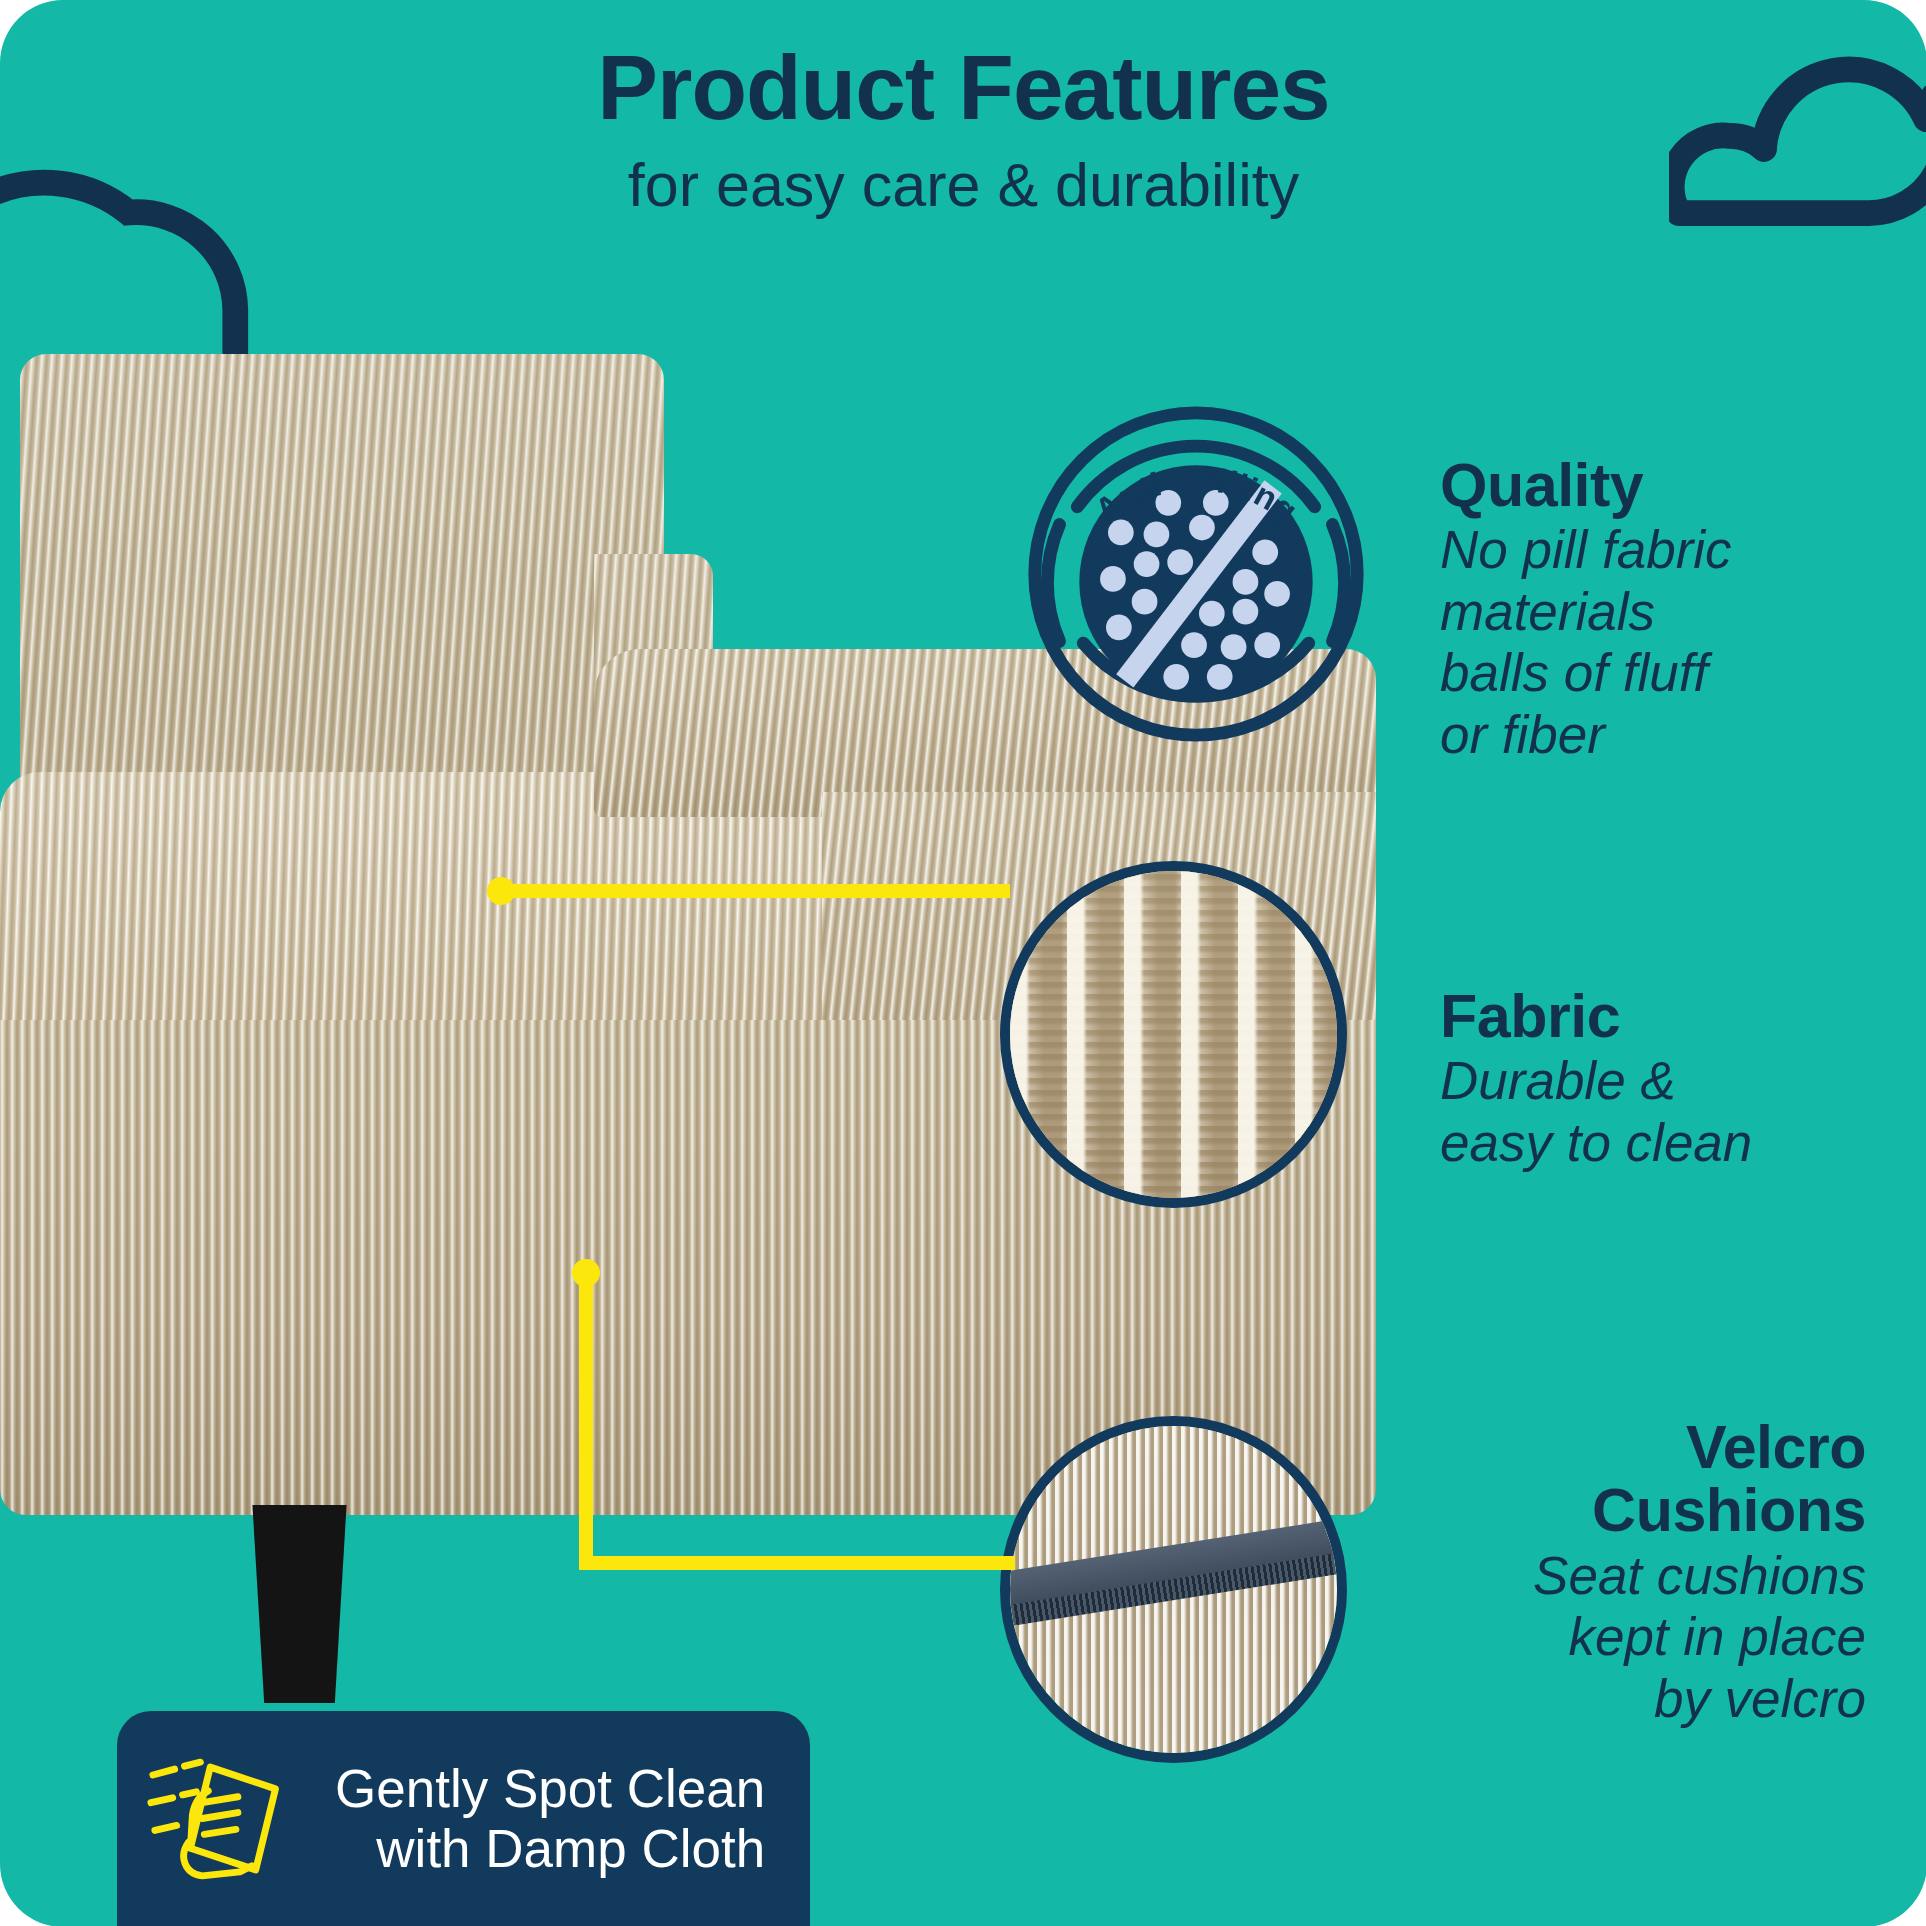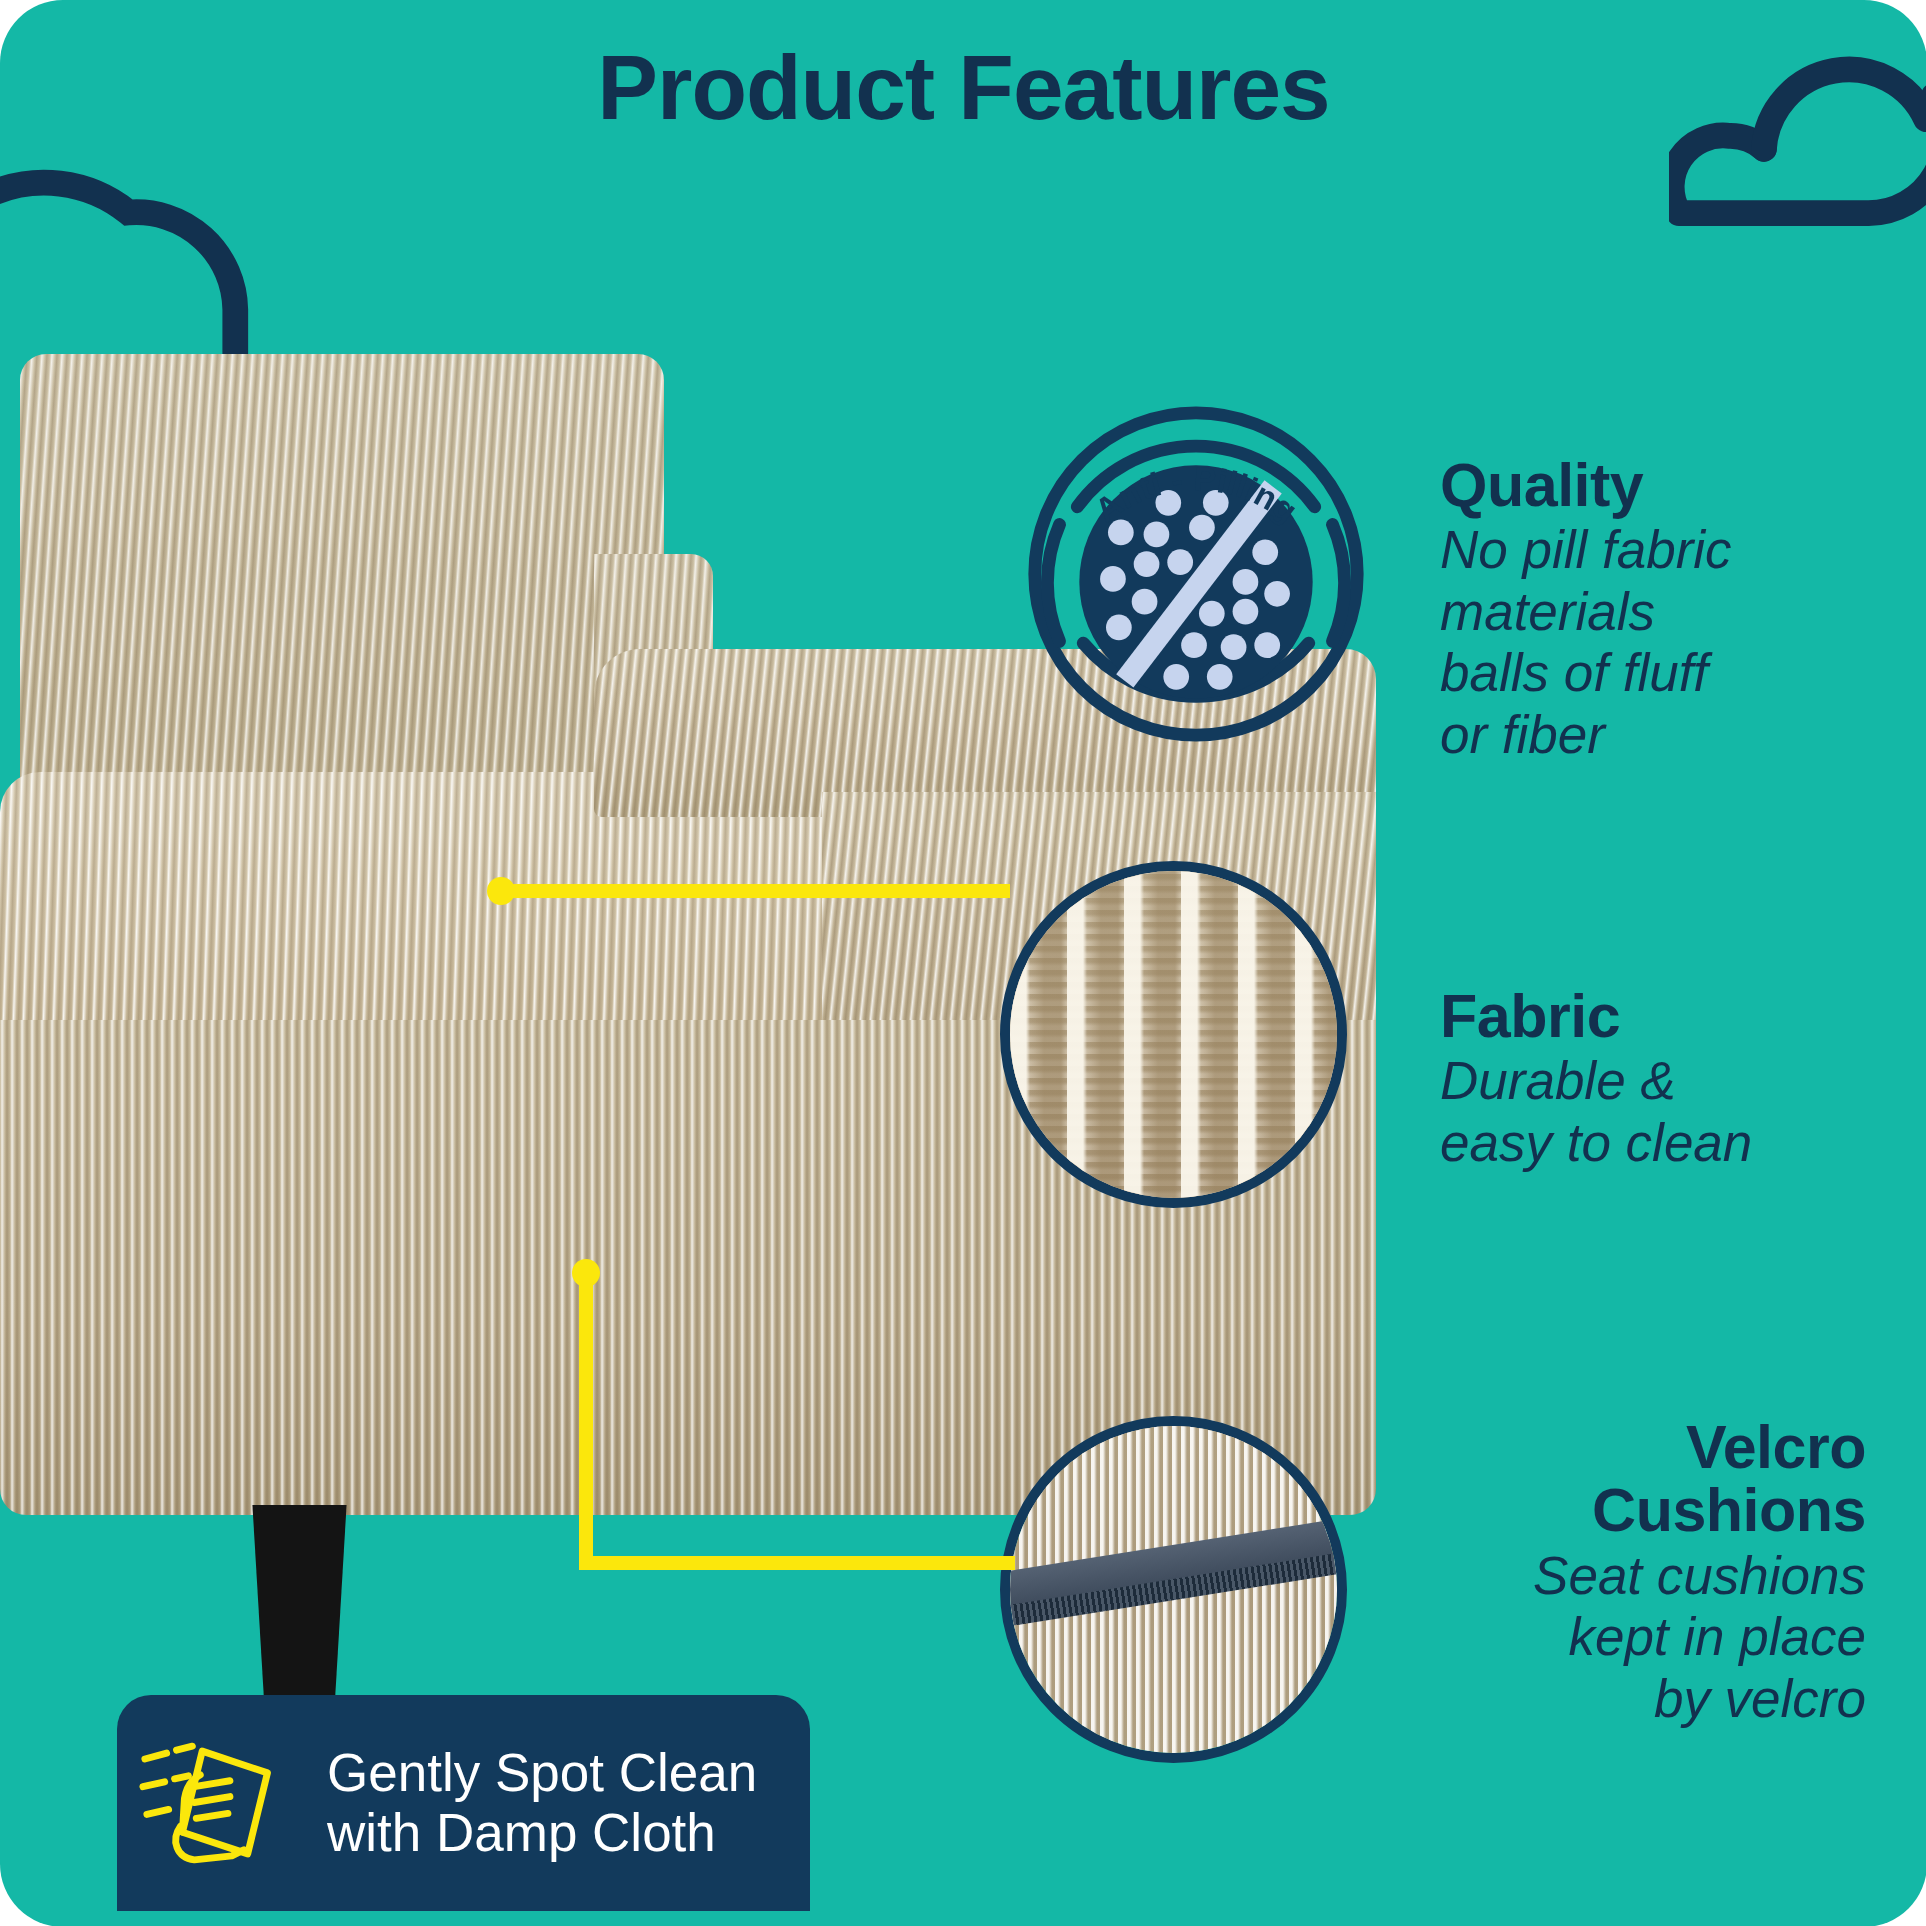--- a/index.html
+++ b/index.html
@@ -136,23 +136,23 @@
   }
   #feature-quality{top:454px;}
   #feature-fabric{top:985px;}
   #feature-velcro{top:1416px;text-align:right;}
 
   
   #badge-antipilling{position:absolute; left:1018px; top:396px; width:356px; height:356px;}
 
   
   #spotclean{
-    position:absolute; left:117px; bottom:16px; width:693px; height:216px;
+    position:absolute; left:117px; bottom:0; width:693px; height:216px;
     background:#123a5c; border-radius:34px 34px 0 0;
-    display:flex; align-items:center; padding-left:20px; box-sizing:border-box;
+    display:flex; align-items:center; padding-left:28px; box-sizing:border-box;text-align:right;
   }
   #spotclean-text{
     color:#ffffff; font-size:53px; font-weight:500; line-height:1.14;
     margin-left:22px;
   }
   #spotclean-text span{display:block;}
 </style>
 </head>
 <body>
 
@@ -163,20 +163,21 @@
   </svg>
 
   <svg id="cloud-tr" class="cloud-svg" width="267" height="188" viewBox="0 0 270 190">
     <path d="M 10 175 L 200 175 A 78 78 0 0 0 268 56 M 10 175 A 52 52 0 0 1 62 97 A 52 52 0 0 1 96 110" fill="none" stroke="#12314f" stroke-width="26" stroke-linecap="round"></path>
     <path d="M 96 110 A 86 86 0 0 1 260 80" fill="none" stroke="#12314f" stroke-width="26" stroke-linecap="round"></path>
   </svg>
 
   <div id="header">
     <h1 id="title">Product Features</h1>
     <p id="subtitle">
+      <span>for easy care &amp; durability</span>
     </p>
   </div>
 
   <div id="sofa">
 
     <div class="fab-back" style="left:20px; top:-22px; width:644px; height:525px; border-radius:26px 26px 10px 10px;"></div>
 
     <div class="fab-back" style="left:594px; top:178px; width:119px; height:327px; border-radius:0 22px 18px 0;"></div>
 
     <div class="fab-seat" style="left:0px; top:396px; width:1059px; height:297px; border-radius:40px 53px 26px 26px;"></div>

